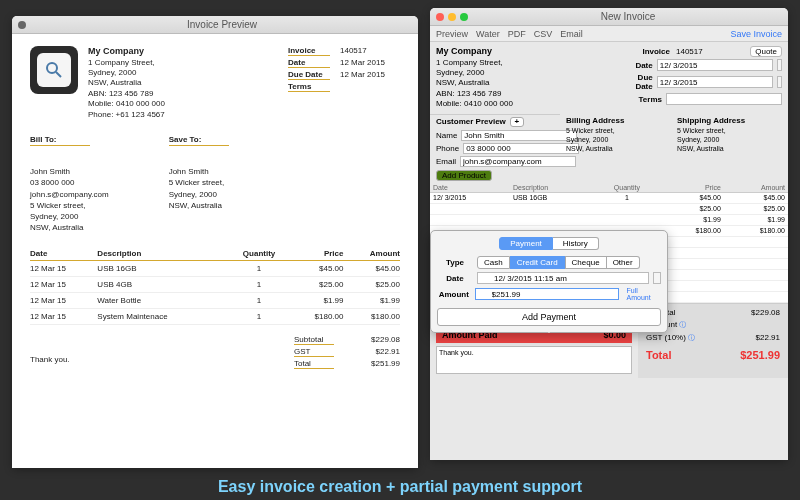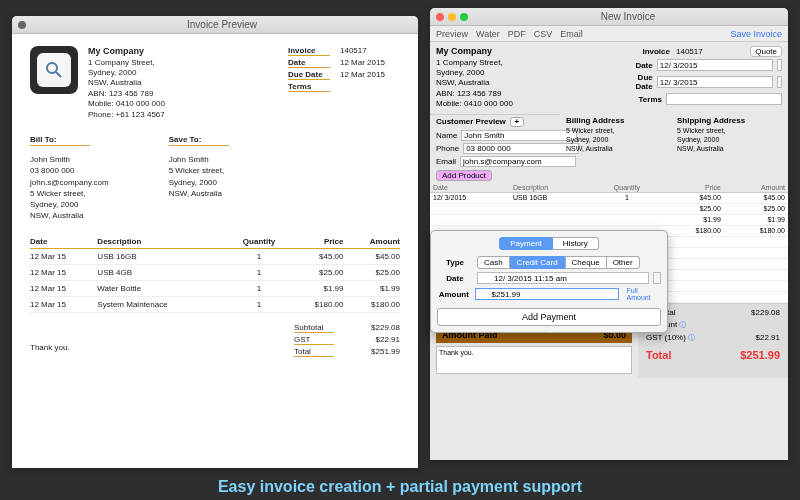--- a/index.html
+++ b/index.html
@@ -19,21 +19,21 @@
 .prev-header { display: flex; gap: 10px; }
 .logo { width: 48px; height: 48px; background: #2b2b2b; border-radius: 8px; display: flex; align-items: center; justify-content: center; }
 .logo-inner { width: 34px; height: 34px; background: #f5f5f5; border-radius: 6px; display: flex; align-items: center; justify-content: center; }
 .company { font-size: 8px; line-height: 1.3; }
 .company b { font-size: 9px; }
 .prev-meta { margin-left: auto; font-size: 8px; }
 .meta-row { display: flex; gap: 10px; margin-bottom: 2px; }
 .meta-label { width: 42px; border-bottom: 1px solid #d4a82f; font-weight: bold; }
 .meta-val { width: 60px; }
 .addresses { display: flex; gap: 60px; margin-top: 14px; font-size: 8px; line-height: 1.4; }
-.addr-col b { display: block; margin-bottom: 8px; border-bottom: 1px solid #d4a82f; width: 60px; }
+.addr-col b { display: block; margin-bottom: 20px; border-bottom: 1px solid #d4a82f; width: 60px; }
 .ptable { margin-top: 14px; width: 100%; font-size: 8px; border-collapse: collapse; }
 .ptable th { text-align: left; border-bottom: 1px solid #d4a82f; padding: 2px 0; font-weight: bold; }
 .ptable td { padding: 3px 0; border-bottom: 1px solid #eee; }
 .ptable th:nth-child(3),.ptable td:nth-child(3){text-align:center;}
 .ptable th:nth-child(4),.ptable td:nth-child(4),.ptable th:nth-child(5),.ptable td:nth-child(5){text-align:right;}
 .totals { margin-top: 10px; display: flex; }
 .thank { font-size: 8px; margin-top: 20px; }
 .totals-box { margin-left: auto; font-size: 8px; }
 .trow { display: flex; gap: 20px; justify-content: flex-end; margin-bottom: 2px; }
 .trow .tl { width: 40px; border-bottom: 1px solid #d4a82f; }
@@ -58,25 +58,25 @@
 .addrs3 { display: flex; padding: 0 6px; gap: 6px; }
 .addr3col { flex: 1; line-height: 1.3; font-size: 7px; }
 .addr3col b { font-size: 8px; }
 .cust-details { display: flex; }
 .cd-left { width: 130px; }
 .prod-table { width: 100%; font-size: 7px; border-collapse: collapse; background: #fff; }
 .prod-table th { background: #e8e8e8; text-align: left; padding: 1px 3px; border-bottom: 1px solid #ccc; font-weight: normal; color: #666; }
 .prod-table td { padding: 1px 3px; border-bottom: 1px solid #eee; height: 11px; }
 .prod-table th:nth-child(3),.prod-table td:nth-child(3){text-align:center;}
 .prod-table th:nth-child(4),.prod-table td:nth-child(4),.prod-table th:nth-child(5),.prod-table td:nth-child(5){text-align:right;}
-.add-prod-btn { border: 1px solid #aaa; background: #f0abfc; border-radius: 3px; padding: 0 5px; margin: 2px 6px; font-size: 8px; }
+.add-prod-btn { border: 1px solid #aaa; background: #4d7c0f; border-radius: 3px; padding: 0 5px; margin: 2px 6px; font-size: 8px; }
 .ni-bottom { display: flex; border-top: 1px solid #ccc; }
 .ni-bl { flex: 1; padding: 4px 6px; }
 .pay-bar { text-align: center; font-size: 8px; padding: 2px; border: 1px solid #ccc; color: #888; margin-bottom: 4px; }
-.amt-paid { background: #a16207; padding: 3px 6px; display: flex; justify-content: space-between; font-weight: bold; font-size: 9px; }
+.amt-paid { background: #ef4444; padding: 3px 6px; display: flex; justify-content: space-between; font-weight: bold; font-size: 9px; }
 .thank-box { border: 1px solid #bbb; background: #fff; height: 28px; padding: 2px; font-size: 7px; margin-top: 3px; }
 .ni-br { width: 150px; background: #ddd; padding: 4px 8px; font-size: 8px; }
 .sum-row { display: flex; justify-content: space-between; margin-bottom: 3px; }
 .total-row { color: #e33; font-size: 11px; font-weight: bold; margin-top: 6px; }
 .info-icon { color: #3478f6; font-size: 7px; }
 
 .popover { position: absolute; left: 430px; top: 230px; width: 238px; background: #f3f3f3; border: 1px solid #aaa; border-radius: 5px; padding: 6px; font-size: 8px; box-shadow: 0 4px 12px rgba(0,0,0,0.3); z-index: 10; }
 .seg { display: flex; justify-content: center; margin-bottom: 6px; }
 .seg-btn { border: 1px solid #aaa; padding: 1px 10px; font-size: 8px; background: #fff; }
 .seg-btn.active { background: #5a9af5; color: #fff; border-color: #5a9af5; }

